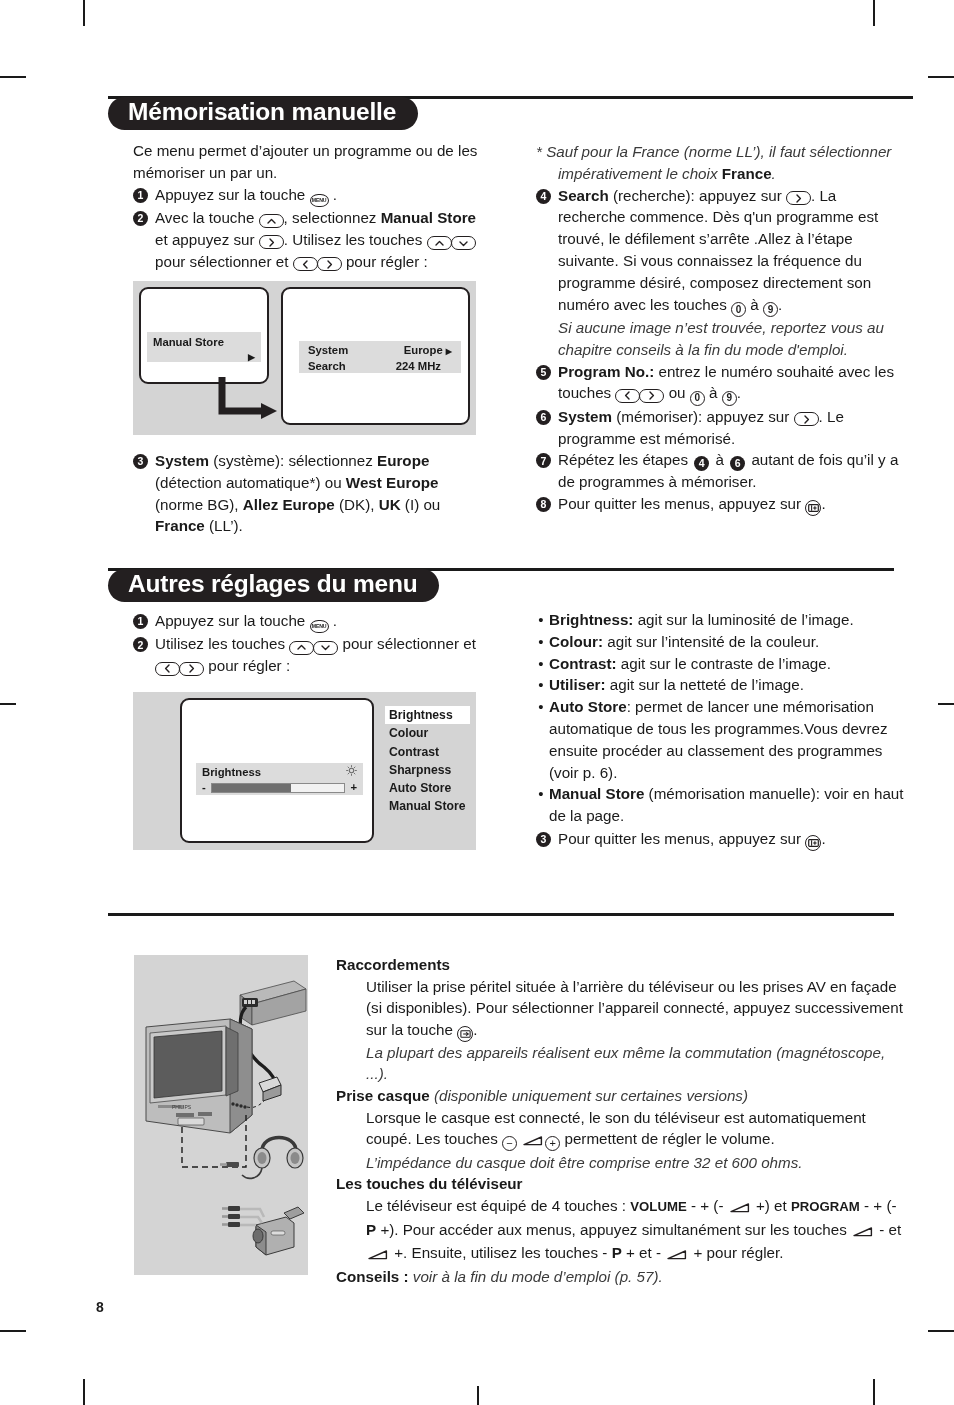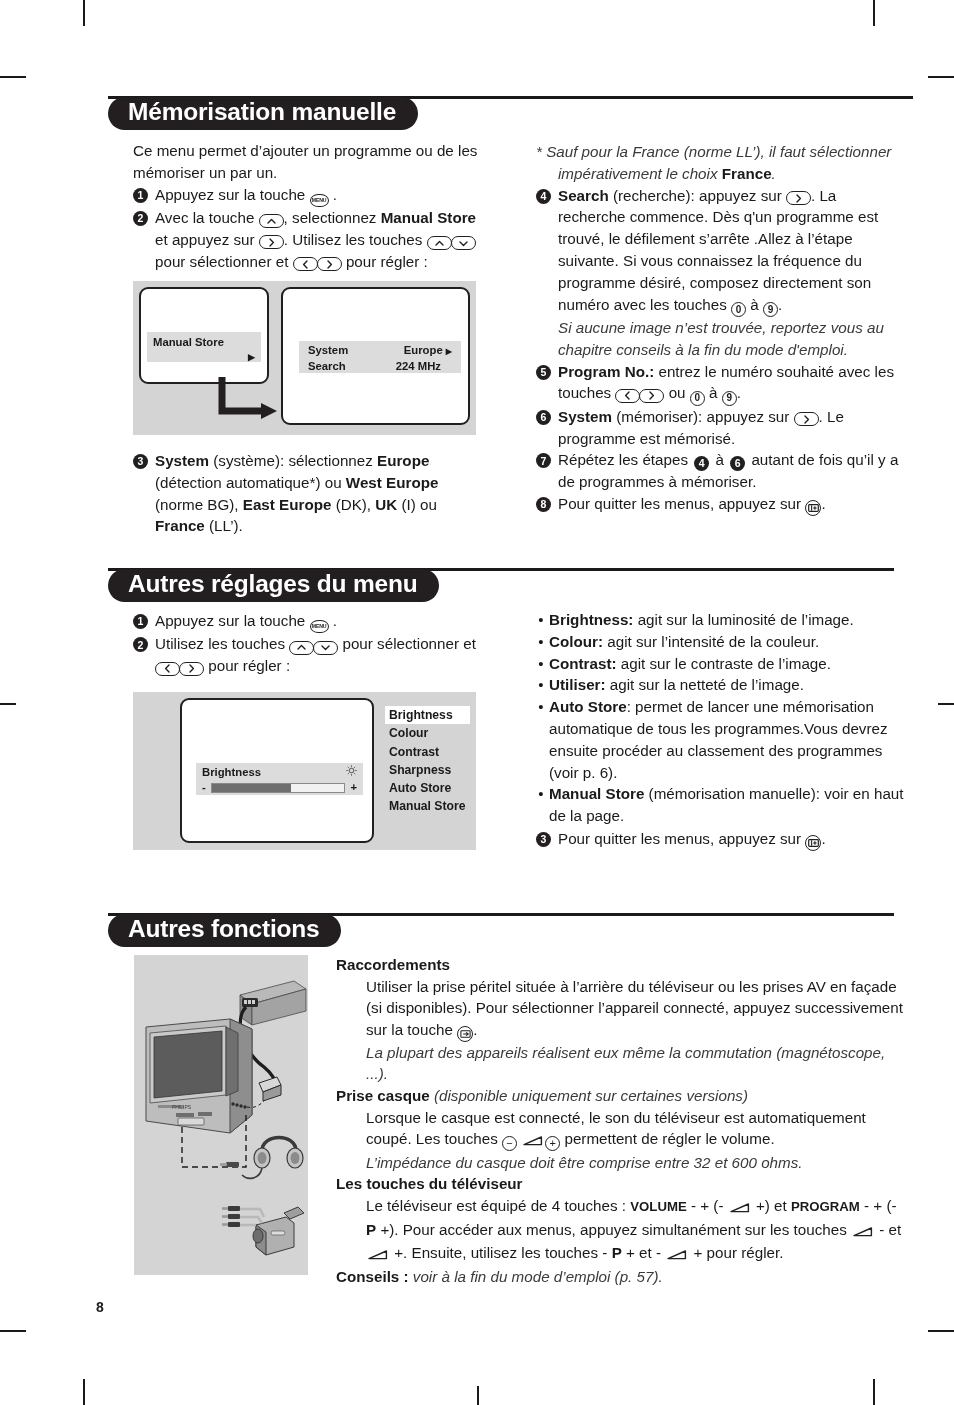--- a/index.html
+++ b/index.html
@@ -223,21 +223,21 @@
   <div class="col colL" style="top:450px;">
     <div class="step">
       <div class="num">3</div>
       <div class="stxt">
         <b>System</b>
         <span>(système): sélectionnez</span>
         <b>Europe</b>
         <span>(détection automatique*) ou</span>
         <b>West Europe</b>
         <span>(norme BG),</span>
-        <b>East Europe</b>
+        <b>Allez Europe</b>
         <span>(DK),</span>
         <b>UK</b>
         <span>(I) ou</span>
         <b>France</b>
         <span>(LL’).</span>
       </div>
     </div>
   </div>
 
   <div class="col colR" style="top:141px;">
@@ -446,23 +446,20 @@
               <line x1="5.2" y1="4" x2="8.6" y2="4" stroke="#231f20" stroke-width="1.1"></line>
               <line x1="6.9" y1="2.3" x2="6.9" y2="5.7" stroke="#231f20" stroke-width="1.1"></line>
             </svg>
           </span><span>.</span>
       </div>
     </div>
   </div>
 
   <div class="sec-head" style="top:905px;">
     <div class="sec-rule"></div>
-    <div class="pill">
-      <span>Autres fonctions</span>
-    </div>
   </div>
 
   <div class="panel" style="left:134px;top:955px;width:174px;height:320px;">
     <svg width="174" height="320" viewBox="0 0 174 320">
 
       <g>
         <polygon points="106,40 160,26 172,34 118,49" fill="#b9b9b9" stroke="#4a4a4a" stroke-width="0.8"></polygon>
         <polygon points="106,40 118,49 118,70 106,62" fill="#8f8f8f" stroke="#4a4a4a" stroke-width="0.8"></polygon>
         <polygon points="118,49 172,34 172,56 118,70" fill="#a3a3a3" stroke="#4a4a4a" stroke-width="0.8"></polygon>
         <rect x="108" y="43" width="16" height="9" rx="1.5" fill="#2b2b2b"></rect>

